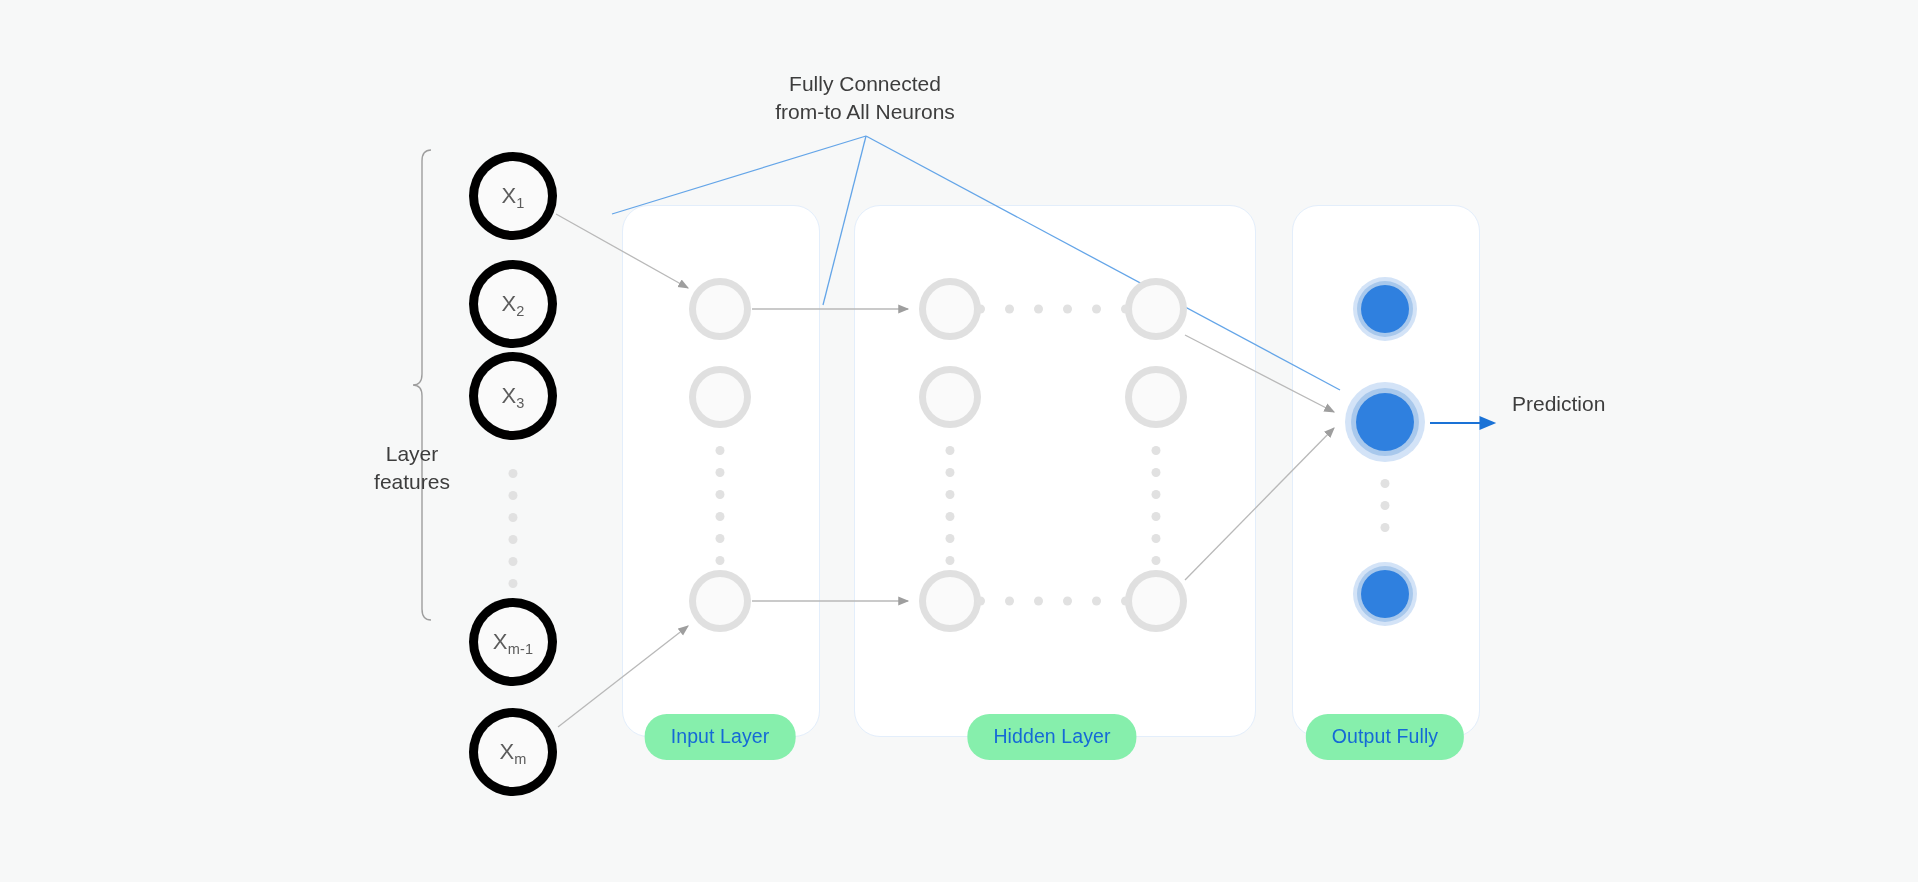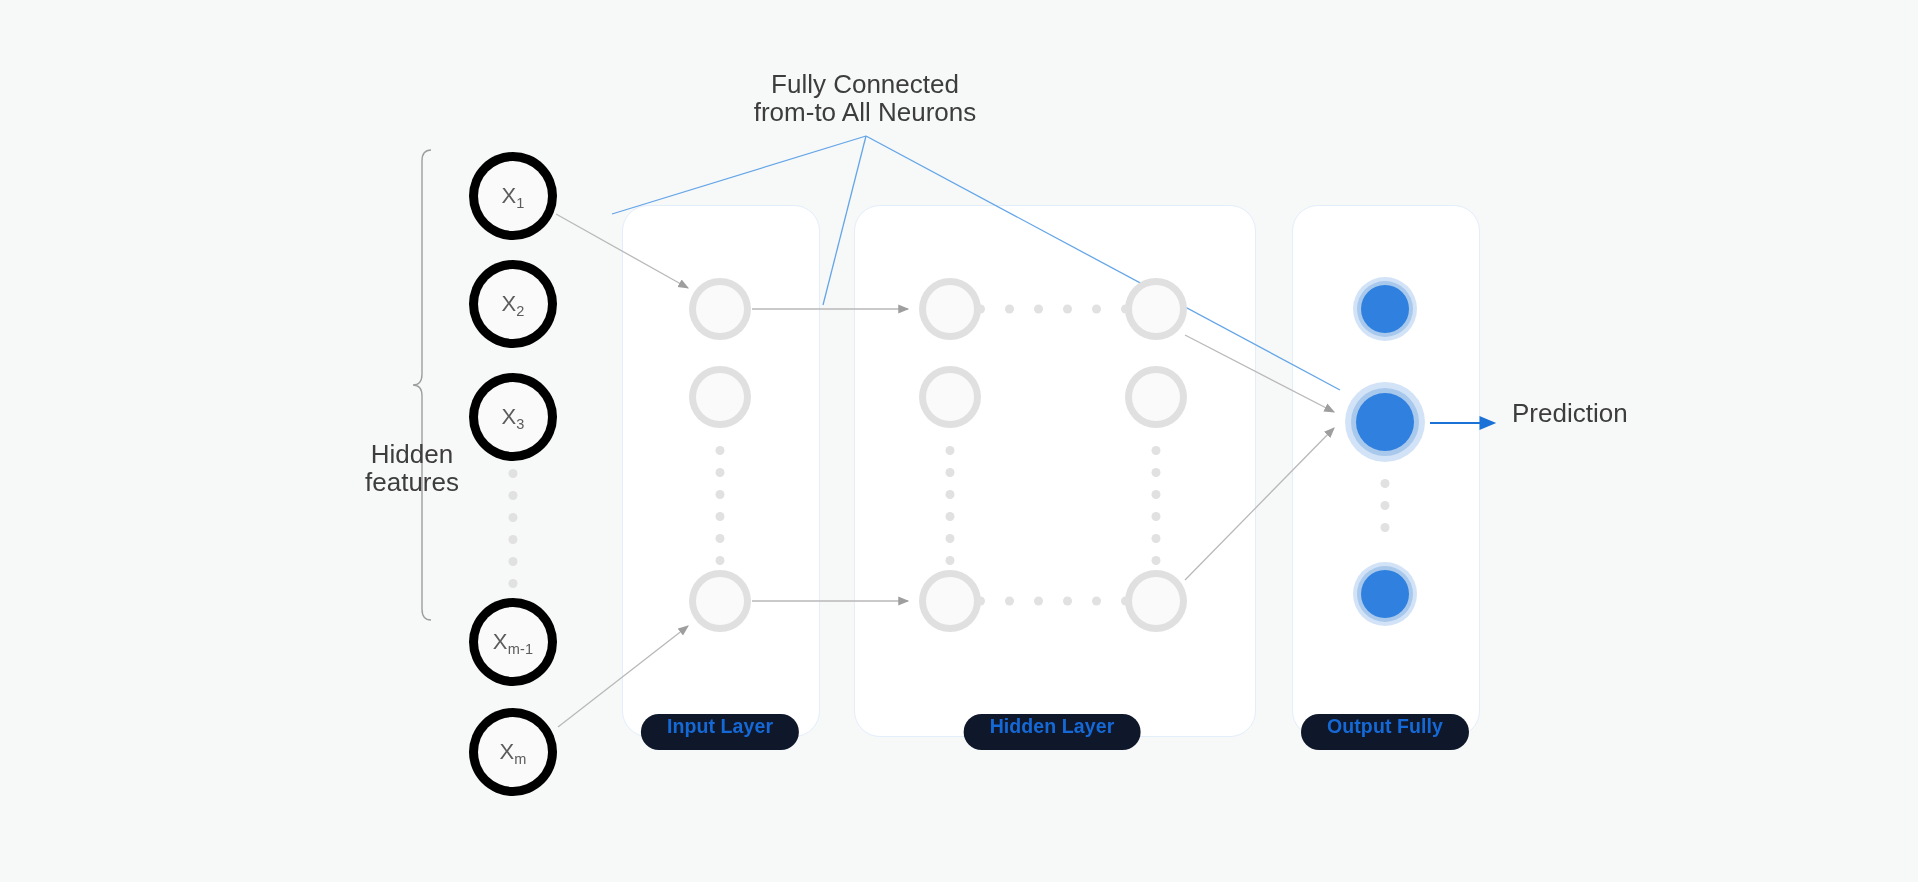--- a/index.html
+++ b/index.html
@@ -41,27 +41,27 @@
     z-index: 2;
   }
   #panel-input  { left: 622px;  top: 205px; width: 196px;  height: 530px; }
   #panel-hidden { left: 854px;  top: 205px; width: 400px;  height: 530px; }
   #panel-output { left: 1292px; top: 205px; width: 186px;  height: 530px; }
 
   
   .layer-badge {
     position: absolute;
     z-index: 9;
-    background: #0f172a;
+    background: #86efac;
     color: #1569d6;
-    font-weight: bold;
+    font-weight: normal;
     font-size: 19.5px;
     letter-spacing: 0.1px;
     border-radius: 22px;
-    padding: 1px 26px 12px 26px;
+    padding: 11px 26px 12px 26px;
     white-space: nowrap;
     transform: translateX(-50%);
   }
   #badge-input  { left: 720px;  top: 714px; }
   #badge-hidden { left: 1052px; top: 714px; }
   #badge-output { left: 1385px; top: 714px; }
 
   
   .feat-node {
     position: absolute;
@@ -166,40 +166,40 @@
     width: 9px;
     height: 9px;
     border-radius: 50%;
     background: #e1e1e1;
   }
 
   
   .plain-label {
     position: absolute;
     color: #3d3d3d;
-    font-size: 26px;
+    font-size: 21px;
     line-height: 28px;
     z-index: 10;
     white-space: pre;
   }
   #fc-caption {
     left: 865px;
     top: 70px;
     transform: translateX(-50%);
     text-align: center;
   }
   #input-features-caption {
     left: 352px;
     top: 440px;
     text-align: center;
     width: 120px;
   }
   #prediction-caption {
     left: 1512px;
-    top: 399px;
+    top: 390px;
   }
 </style>
 </head>
 <body>
 
 <div id="stage">
 
   <div class="layer-panel" id="panel-input"></div>
   <div class="layer-panel" id="panel-hidden"></div>
   <div class="layer-panel" id="panel-output"></div>
@@ -229,32 +229,32 @@
 
     <line x1="1185" y1="335" x2="1334" y2="412" stroke="#b9b9b9" stroke-width="1.3" marker-end="url(#arrowGrey)"></line>
     <line x1="1185" y1="580" x2="1334" y2="428" stroke="#b9b9b9" stroke-width="1.3" marker-end="url(#arrowGrey)"></line>
 
     <line x1="1430" y1="423" x2="1494" y2="423" stroke="#1a72d6" stroke-width="2.2" marker-end="url(#arrowBlue)"></line>
   </svg>
 
   <div class="plain-label" id="fc-caption">Fully Connected
 from-to All Neurons</div>
 
-  <div class="plain-label" id="input-features-caption">Hidden
+  <div class="plain-label" id="input-features-caption">Layer
 features</div>
 
   <div class="plain-label" id="prediction-caption">Prediction</div>
 
   <div class="feat-node" style="left:513px; top:196px;">
     <span class="feat-label">X<sub>1</sub></span>
   </div>
   <div class="feat-node" style="left:513px; top:304px;text-align:center;">
     <span class="feat-label">X<sub>2</sub></span>
   </div>
-  <div class="feat-node" style="left:513px; top:417px;text-align:center;">
+  <div class="feat-node" style="left:513px; top:396px;text-align:center;">
     <span class="feat-label">X<sub>3</sub></span>
   </div>
   <div class="feat-node" style="left:513px; top:642px;align-items:center;">
     <span class="feat-label">X<sub>m-1</sub></span>
   </div>
   <div class="feat-node" style="left:513px; top:752px;">
     <span class="feat-label">X<sub>m</sub></span>
   </div>
 
   <div class="dots-v" style="left:513px; top:528px;">

